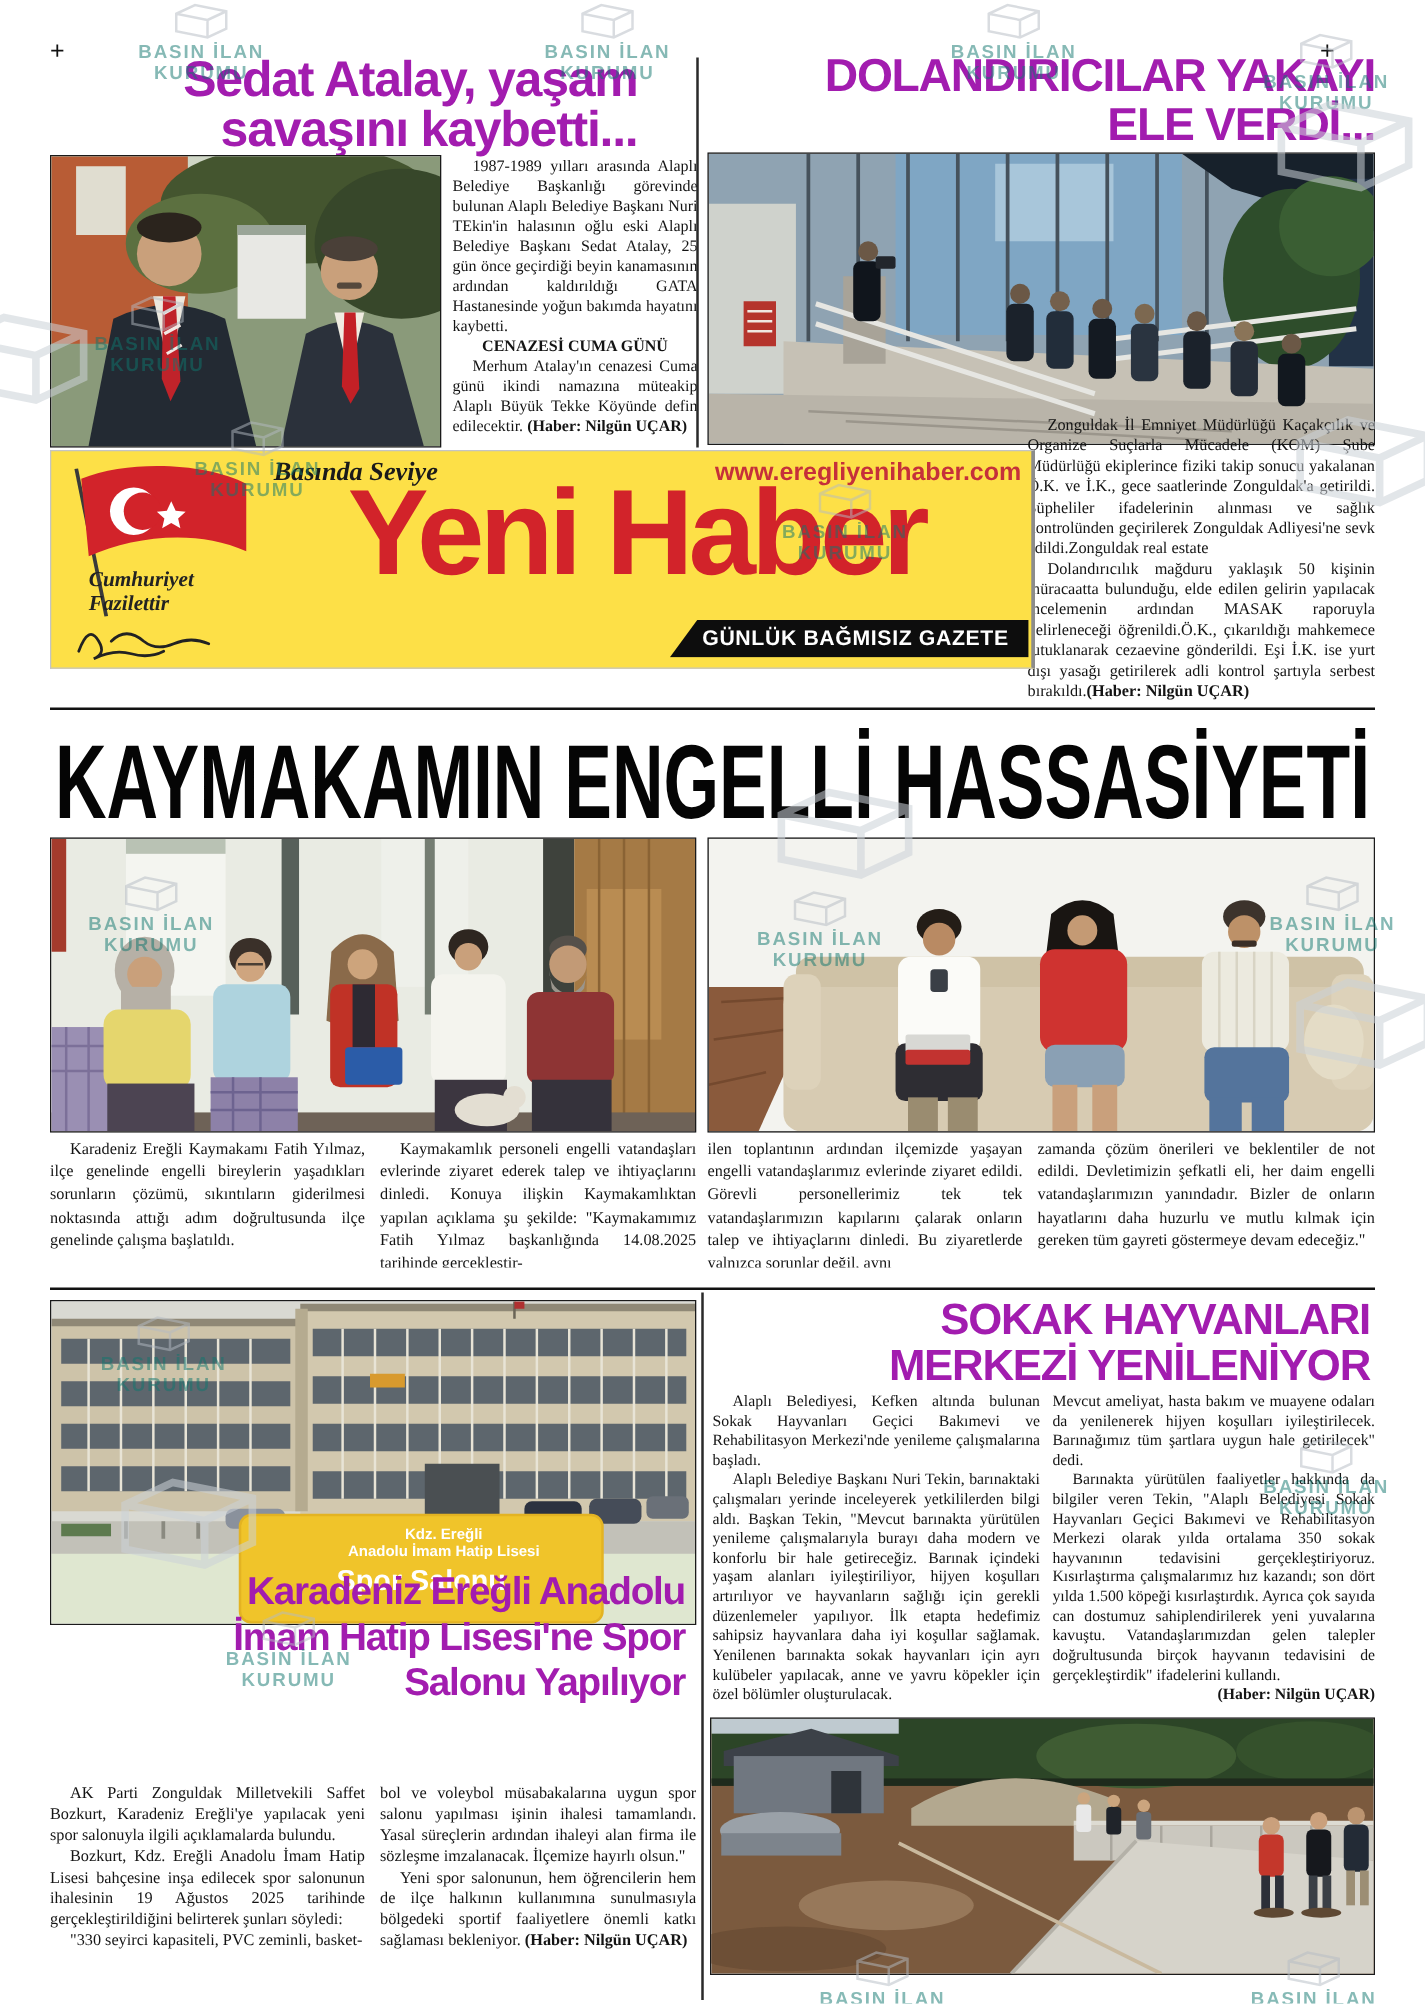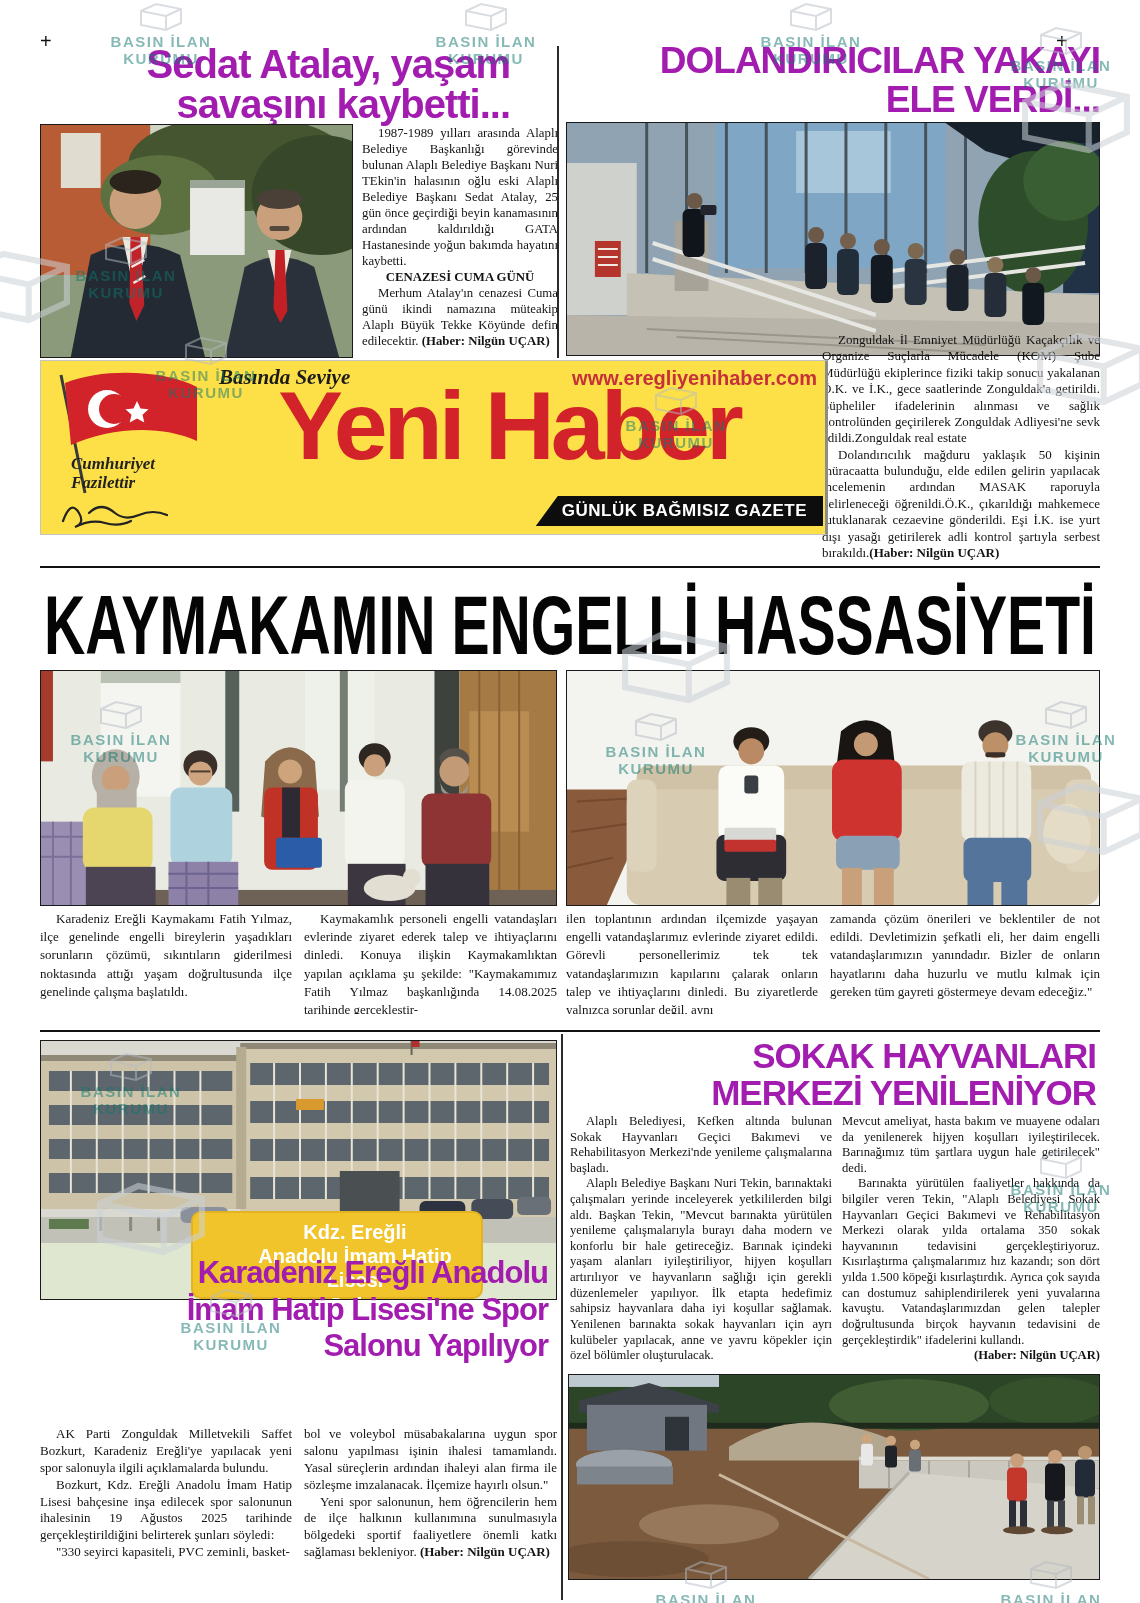--- a/index.html
+++ b/index.html
@@ -40,21 +40,21 @@
   .mh-tagline { position:absolute; left:178px; top:4px; font-family:"Liberation Serif", serif; font-style:italic; font-weight:700; font-size:21px; color:#1a1a1a; }
   .mh-web { position:absolute; right:8px; top:6px; font-family:"Liberation Sans", sans-serif; font-weight:700; font-size:20px; color:#c5303a; }
   .mh-title { position:absolute; left:150px; top:16px; width:636px; text-align:center; font-family:"Liberation Sans", sans-serif; font-weight:700; font-size:97px; line-height:1; letter-spacing:-4px; }
   .mh-motto { position:absolute; left:30px; top:94px; font-family:"Liberation Serif", serif; font-style:italic; font-weight:700; font-size:17px; line-height:1.1; color:#222; }
   .mh-ribbon { position:absolute; right:2px; bottom:8px; background:#0d0d0d; color:#fff; font-family:"Liberation Sans", sans-serif; font-weight:700; font-size:17px; letter-spacing:0.5px; padding:5px 16px 5px 26px; clip-path:polygon(22px 0, 100% 0, 100% 100%, 0 100%); }
   .dateline { position:absolute; left:78px; top:538px; width:740px; display:flex; font-family:"Liberation Sans", sans-serif; font-weight:700; font-size:20.5px; color:#0a0a0a; letter-spacing:0.3px; }
   .dateline .issue { margin-left:58px; }
 
   
   .school-caption { position:absolute; left:150px; top:170px; width:292px; height:88px; background:#f0c42a; border:2px solid #e3b322; border-radius:10px; color:#fff; font-family:"Liberation Sans", sans-serif; font-weight:700; text-align:center; padding-top:7px; line-height:1.2; }
-  .school-caption .l1, .school-caption .l2 { font-size:20px;padding-left:36px; }
+  .school-caption .l1, .school-caption .l2 { font-size:12px;padding-left:36px; }
   .school-caption .l3 { font-size:23px; margin-top:2px; }
 
   
   .regmark { position:absolute; font-size:20px; color:#111; font-family:"Liberation Sans", sans-serif; }
 
   
   .wm { position:absolute; width:132px; display:flex; flex-direction:column; align-items:center; font-family:"Liberation Sans", sans-serif; font-weight:700; font-size:15px; letter-spacing:1.5px; line-height:1.15; color:#0f766e; opacity:0.5; z-index:60; pointer-events:none; text-align:center; }
   .wm svg { width:46px; height:30px; stroke:#b4bbc3; fill:none; stroke-width:2; margin-bottom:1px; }
   .wm-big { position:absolute; stroke:#ccd2d8; fill:none; stroke-width:2.4; opacity:0.55; z-index:60; pointer-events:none; }
 </style>
@@ -274,21 +274,21 @@
       <rect x="396" y="90" width="70" height="80" rx="10" fill="#eceadf"></rect>
       <path d="M410,90 v80 M424,90 v80 M438,90 v80 M452,90 v80" stroke="#d8d4c4" stroke-width="2"></path>
       <rect x="398" y="166" width="68" height="44" rx="8" fill="#54749c"></rect>
       <rect x="402" y="206" width="26" height="27" fill="#54749c"></rect>
       <rect x="436" y="206" width="26" height="27" fill="#54749c"></rect>
       <ellipse cx="502" cy="162" rx="24" ry="30" fill="#e4dcc6"></ellipse>
     </svg>
   </div>
 
   <div class="col mid-col" style="left:40px; width:252px;">
-    <p>Karadeniz Ereğli Kaymakamı Fatih Yılmaz, ilçe genelinde engelli bireylerin yaşadıkları sorunların çözümü, sıkıntıların giderilmesi noktasında attığı yaşam doğrultusunda ilçe genelinde çalışma başlatıldı.</p>
+    <p>Karadeniz Ereğli Kaymakamı Fatih Yılmaz, ilçe genelinde engelli bireylerin yaşadıkları sorunların çözümü, sıkıntıların giderilmesi noktasında attığı adım doğrultusunda ilçe genelinde çalışma başlatıldı.</p>
   </div>
   <div class="col mid-col" style="left:304px; width:253px;">
     <p>Kaymakamlık personeli engelli vatandaşları evlerinde ziyaret ederek talep ve ihtiyaçlarını dinledi. Konuya ilişkin Kaymakamlıktan yapılan açıklama şu şekilde: "Kaymakamımız Fatih Yılmaz başkanlığında 14.08.2025 tarihinde gerçekleştir-</p>
   </div>
   <div class="col mid-col" style="left:566px; width:252px;">
     <p style="text-indent:0;">ilen toplantının ardından ilçemizde yaşayan engelli vatandaşlarımız evlerinde ziyaret edildi. Görevli personellerimiz tek tek vatandaşlarımızın kapılarını çalarak onların talep ve ihtiyaçlarını dinledi. Bu ziyaretlerde yalnızca sorunlar değil, aynı</p>
   </div>
   <div class="col mid-col" style="left:830px; width:270px;">
     <p style="text-indent:0;">zamanda çözüm önerileri ve beklentiler de not edildi. Devletimizin şefkatli eli, her daim engelli vatandaşlarımızın yanındadır. Bizler de onların hayatlarını daha huzurlu ve mutlu kılmak için gereken tüm gayreti göstermeye devam edeceğiz."</p>
   </div>

